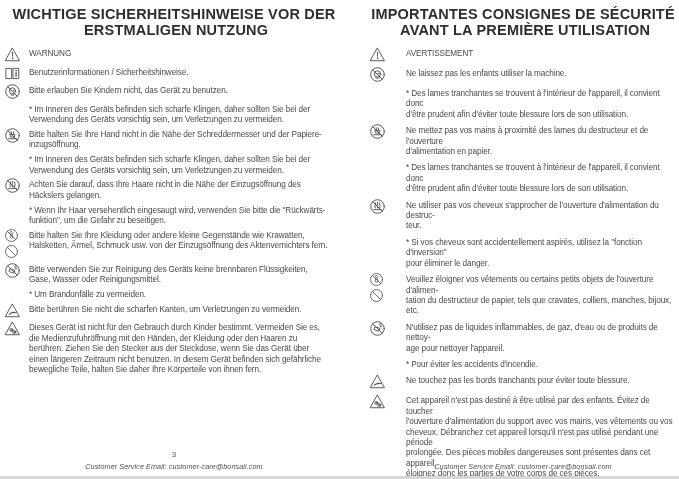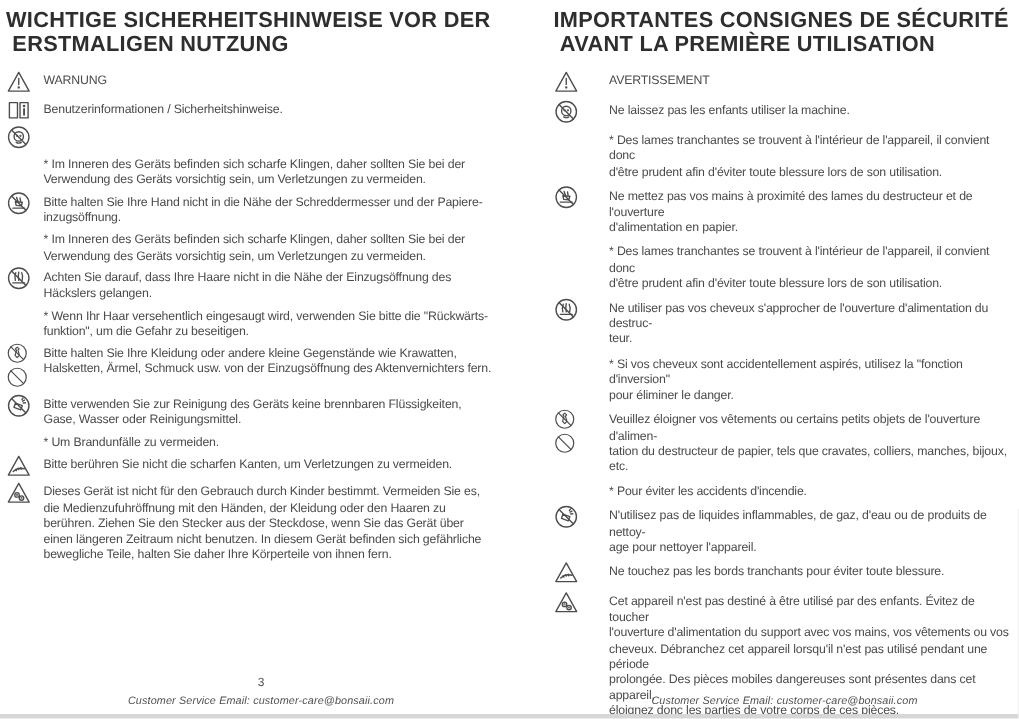--- a/index.html
+++ b/index.html
@@ -5,21 +5,21 @@
   html,body{margin:0;padding:0;background:#e8e8e8;}
   .sheet{
     position:relative;width:679px;height:479px;background:#ffffff;
     font-family:"Liberation Sans","DejaVu Sans",sans-serif;overflow:hidden;
   }
   .col{position:absolute;top:6px;}
   .col-left{left:4px;width:340px;}
   .col-right{left:369px;width:308px;}
   .title{
     font-weight:bold;font-size:14.5px;line-height:16px;color:#2e2e2e;
-    letter-spacing:0.2px;white-space:pre-wrap;margin-bottom:8px;
+    letter-spacing:0.2px;white-space:pre-wrap;margin-bottom:8px;text-align:center;
   }
   .item{display:flex;align-items:flex-start;margin-bottom:1.5px;}
   .col-right .item{margin-bottom:3px;gap:12px;}
   .ic{width:18px;flex:0 0 18px;margin-right:7px;}
   .ic svg{width:17px;height:17px;display:block;}
   .ic.dbl svg{width:15px;height:15px;margin-bottom:1px;}
   .txt{
     font-size:8.2px;line-height:10.4px;color:#4a4a4a;letter-spacing:-0.1px;
     white-space:pre-wrap;padding-top:3px;
   }
@@ -141,20 +141,21 @@
           </svg>
         </span>
       <div class="txt">Benutzerinformationen / Sicherheitshinweise.</div>
     </div>
     <div class="item">
       <span class="ic">
           <svg>
             <use href="#sym-nochild"></use>
           </svg>
         </span>
+      <div class="txt">Bitte erlauben Sie Kindern nicht, das Gerät zu benutzen.</div>
     </div>
     <div class="item">
       <span class="ic"></span>
       <div class="txt">* Im Inneren des Geräts befinden sich scharfe Klingen, daher sollten Sie bei der
 Verwendung des Geräts vorsichtig sein, um Verletzungen zu vermeiden.</div>
     </div>
     <div class="item">
       <span class="ic">
           <svg>
             <use href="#sym-nohand"></use>
@@ -288,31 +289,31 @@
             <use href="#sym-notie"></use>
           </svg>
           <svg>
             <use href="#sym-noentry"></use>
           </svg>
         </span>
       <div class="txt">Veuillez éloigner vos vêtements ou certains petits objets de l'ouverture d'alimen-
 tation du destructeur de papier, tels que cravates, colliers, manches, bijoux, etc.</div>
     </div>
     <div class="item">
-      <span class="ic"></span>
-      <div class="txt">* Pour éviter les accidents d'incendie.</div>
-    </div>
-    <div class="item">
       <span class="ic">
           <svg>
             <use href="#sym-nospray"></use>
           </svg>
         </span>
       <div class="txt">N'utilisez pas de liquides inflammables, de gaz, d'eau ou de produits de nettoy-
 age pour nettoyer l'appareil.</div>
+    </div>
+    <div class="item">
+      <span class="ic"></span>
+      <div class="txt">* Pour éviter les accidents d'incendie.</div>
     </div>
     <div class="item">
       <span class="ic">
           <svg>
             <use href="#sym-sharp"></use>
           </svg>
         </span>
       <div class="txt">Ne touchez pas les bords tranchants pour éviter toute blessure.</div>
     </div>
     <div class="item">

